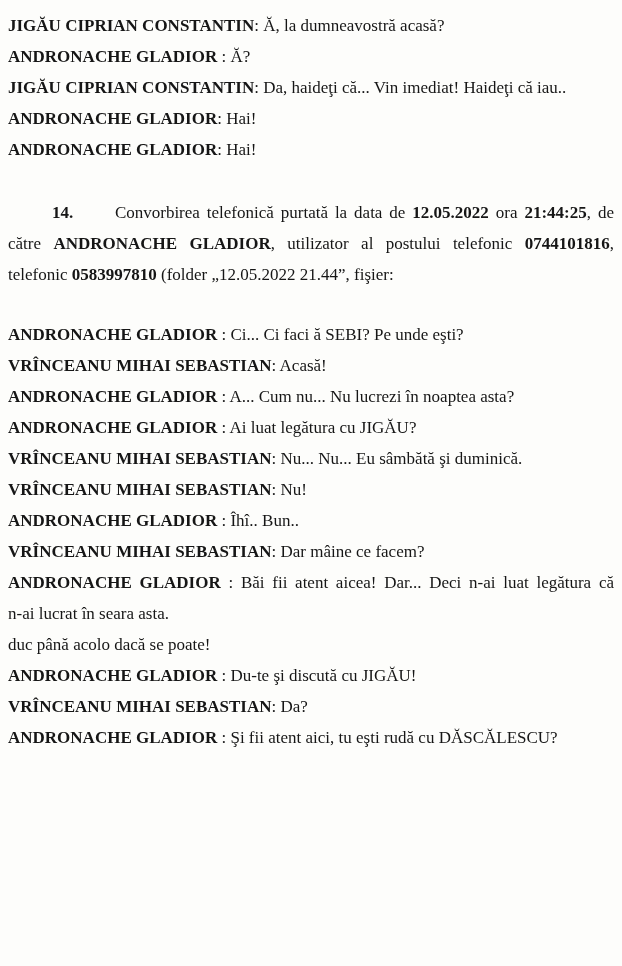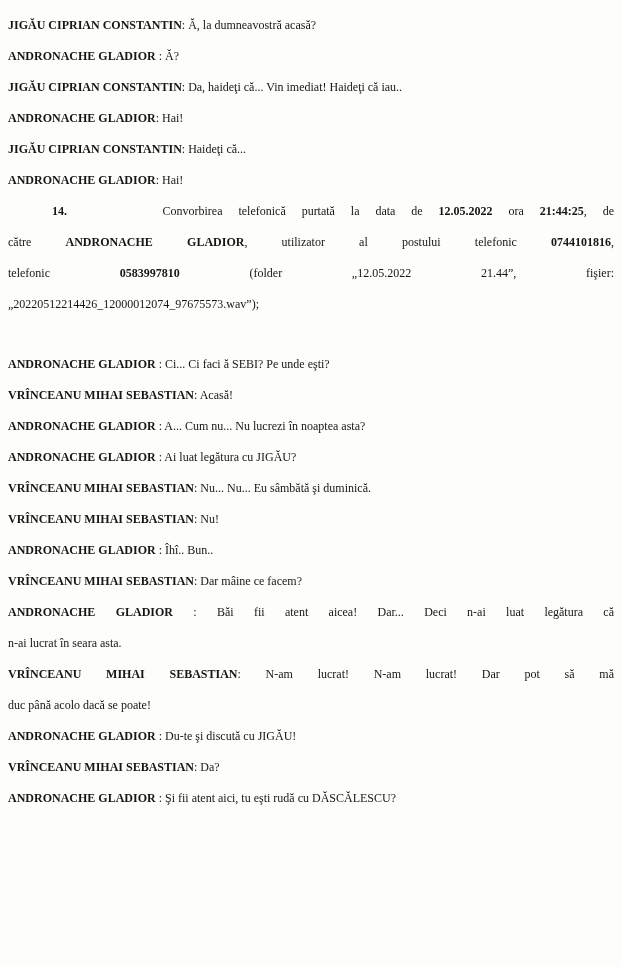--- a/index.html
+++ b/index.html
@@ -8,32 +8,32 @@
     background: #ffffff;
   }
   .page {
     position: relative;
     width: 622px;
     height: 966px;
     box-sizing: border-box;
     background: #fdfdfb;
     color: #161616;
     font-family: "Liberation Serif", "DejaVu Serif", serif;
-    font-size: 12px;
+    font-size: 17px;
     line-height: 31px;
     padding: 10px 8px 0 8px;
     overflow: hidden;
     text-align: justify;
   }
   .dialogue-block { margin: 0; }
   .dialogue-block p { margin: 0; }
   .row  { display: block; }
   .jlast { display: block; text-align-last: justify; font-family: Liberation Serif, serif; }
   b, .bold { font-weight: bold; }
-  .para14 { }
+  .para14 { margin-top: 32px; }
   .p14-line { display: block; text-align-last: justify; }
   .p14-line:last-child { text-align-last: left; }
   .p14-line.first { text-indent: 44px; }
   .block2 { margin-top: 29px; }
 </style>
 </head>
 <body>
 
 <div class="page">
   <div class="dialogue-block">
@@ -43,32 +43,28 @@
       <p>
         <span class="row"><b>ANDRONACHE GLADIOR</b><span> : Ă?</span></span>
       </p>
       <p>
         <span class="row"><b>JIGĂU CIPRIAN CONSTANTIN</b><span>: Da, haideţi că... Vin imediat! Haideţi că iau..</span></span>
       </p>
       <p>
         <span class="row"><b>ANDRONACHE GLADIOR</b><span>: Hai!</span></span>
       </p>
       <p>
-        <span class="row"><b>JIGĂU CIPRIAN CONSTANTIN</b><span>: Haideţi că...</span></span>
-      </p>
-      <p>
         <span class="row"><b>ANDRONACHE GLADIOR</b><span>: Hai!</span></span>
       </p>
     </div>
 
   <div class="para14">
       <span class="p14-line first"><b>14.</b><span>&nbsp;&nbsp;&nbsp;&nbsp;&nbsp; Convorbirea telefonică purtată la data de </span><b>12.05.2022</b><span> ora </span><b>21:44:25</b><span>, de</span></span>
       <span class="p14-line"><span>către </span><b>ANDRONACHE GLADIOR</b><span>, utilizator al postului telefonic </span><b>0744101816</b><span>,</span></span>
       <span class="p14-line"><span>telefonic </span><b>0583997810</b><span> (folder „12.05.2022 21.44”, fişier:</span></span>
-      <span class="p14-line"><span>„20220512214426_12000012074_97675573.wav”);</span></span>
     </div>
 
   <div class="dialogue-block block2">
       <p>
         <span class="row"><b>ANDRONACHE GLADIOR</b><span> : Ci... Ci faci ă SEBI? Pe unde eşti?</span></span>
       </p>
       <p>
         <span class="row"><b>VRÎNCEANU MIHAI SEBASTIAN</b><span>: Acasă!</span></span>
       </p>
       <p>
@@ -87,21 +83,20 @@
         <span class="row"><b>ANDRONACHE GLADIOR</b><span> : Îhî.. Bun..</span></span>
       </p>
       <p>
         <span class="row"><b>VRÎNCEANU MIHAI SEBASTIAN</b><span>: Dar mâine ce facem?</span></span>
       </p>
       <p>
         <span class="jlast"><b>ANDRONACHE GLADIOR</b><span> : Băi fii atent aicea! Dar... Deci n-ai luat legătura că</span></span>
         <span class="row">n-ai lucrat în seara asta.</span>
       </p>
       <p>
-        <span class="jlast"><b>VRÎNCEANU MIHAI SEBASTIAN</b><span>: N-am lucrat! N-am lucrat! Dar pot să mă</span></span>
         <span class="row">duc până acolo dacă se poate!</span>
       </p>
       <p>
         <span class="row"><b>ANDRONACHE GLADIOR</b><span> : Du-te şi discută cu JIGĂU!</span></span>
       </p>
       <p>
         <span class="row"><b>VRÎNCEANU MIHAI SEBASTIAN</b><span>: Da?</span></span>
       </p>
       <p>
         <span class="row"><b>ANDRONACHE GLADIOR</b><span> : Şi fii atent aici, tu eşti rudă cu DĂSCĂLESCU?</span></span>

